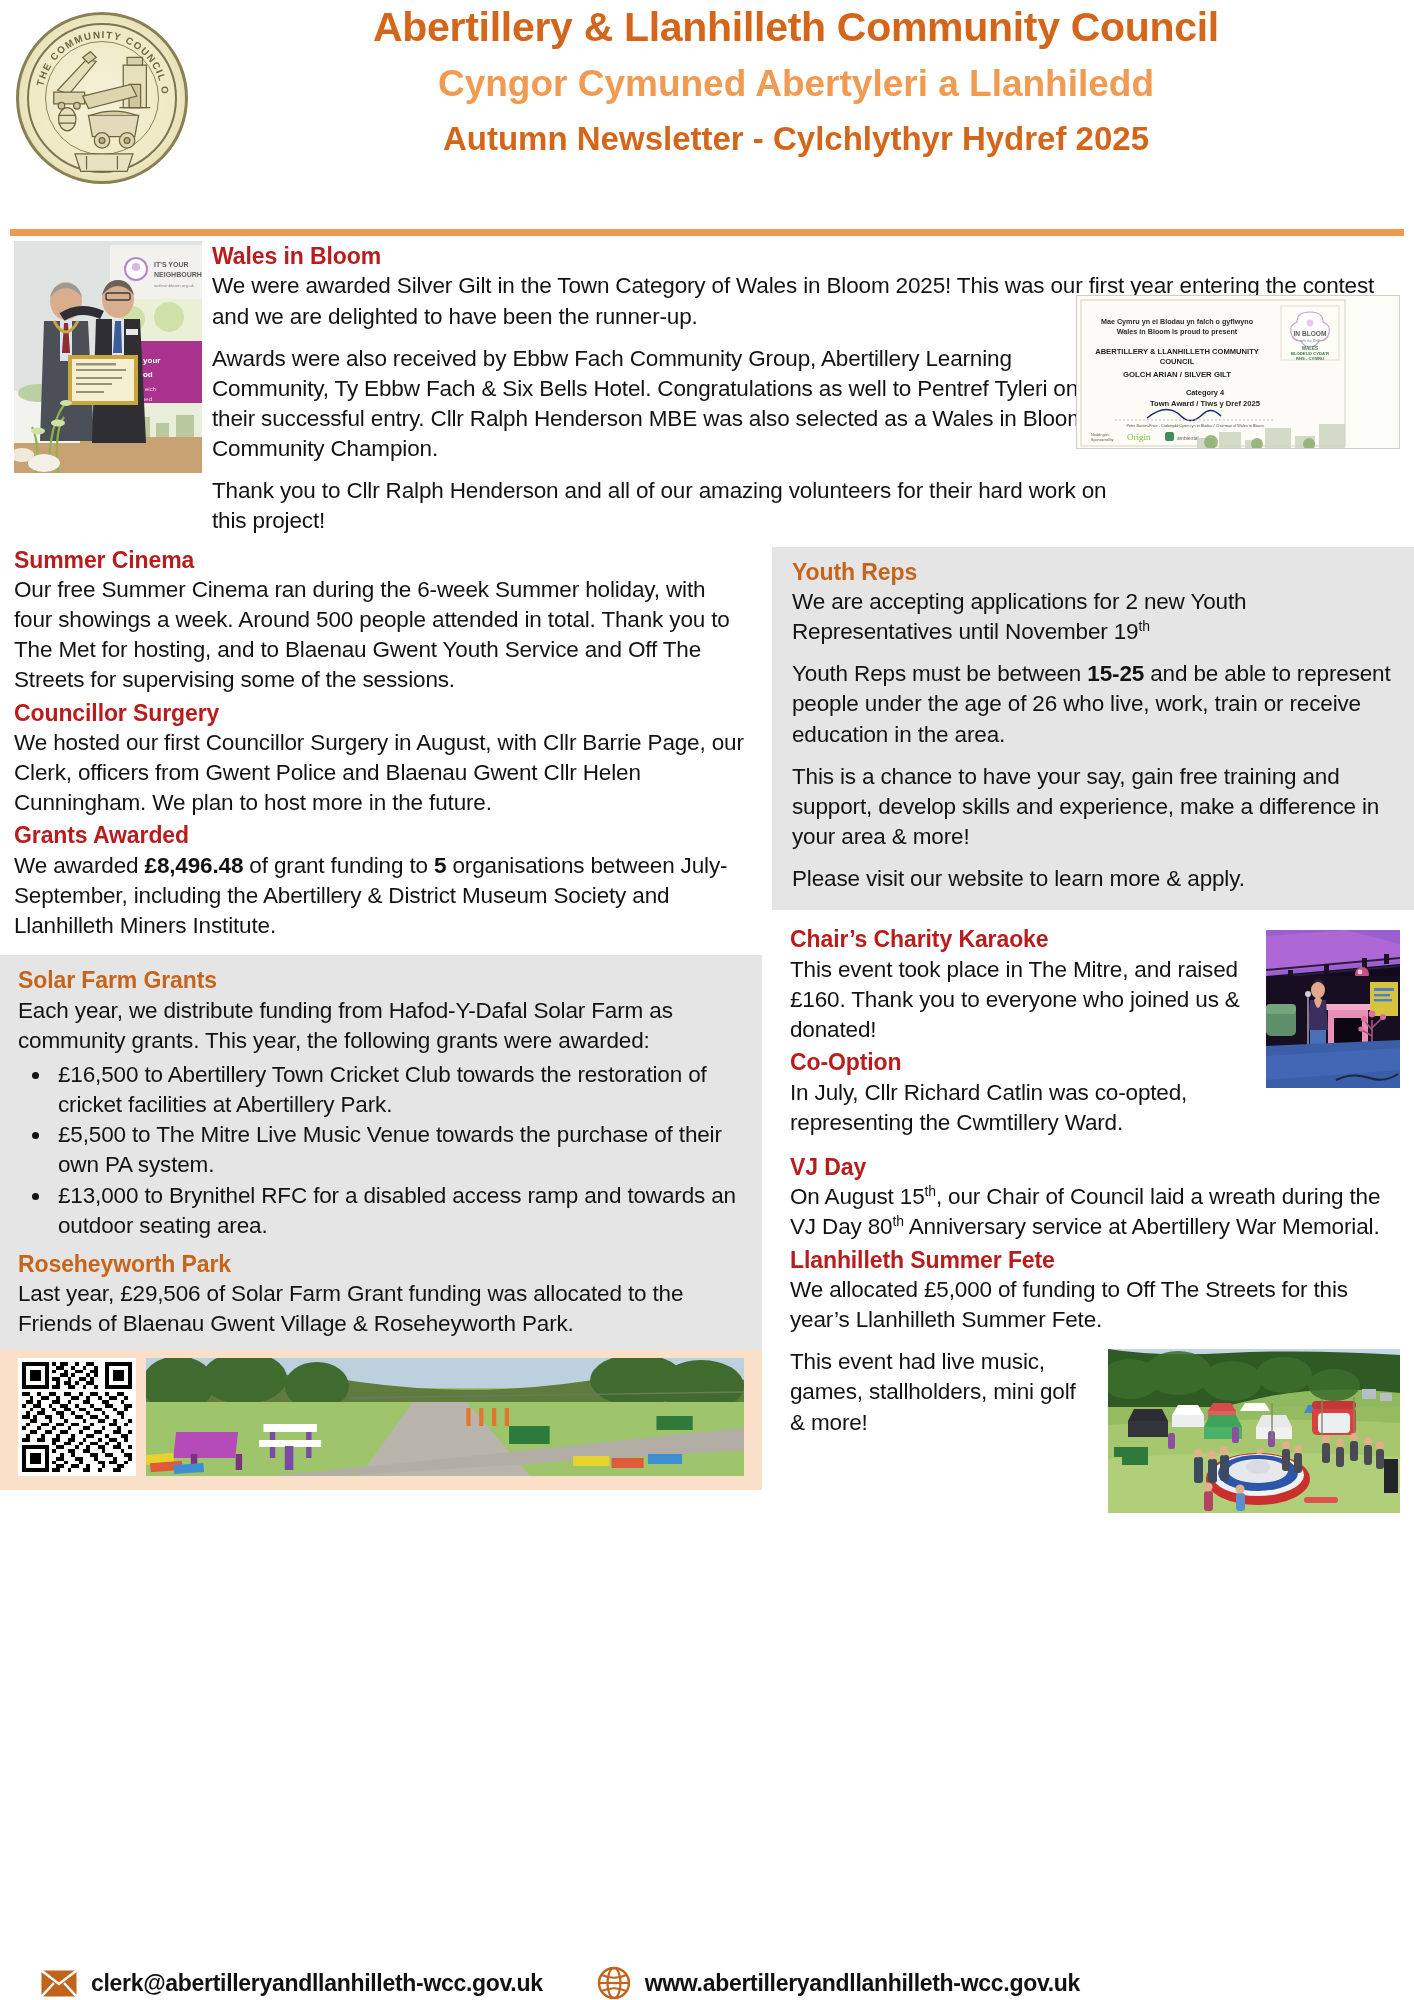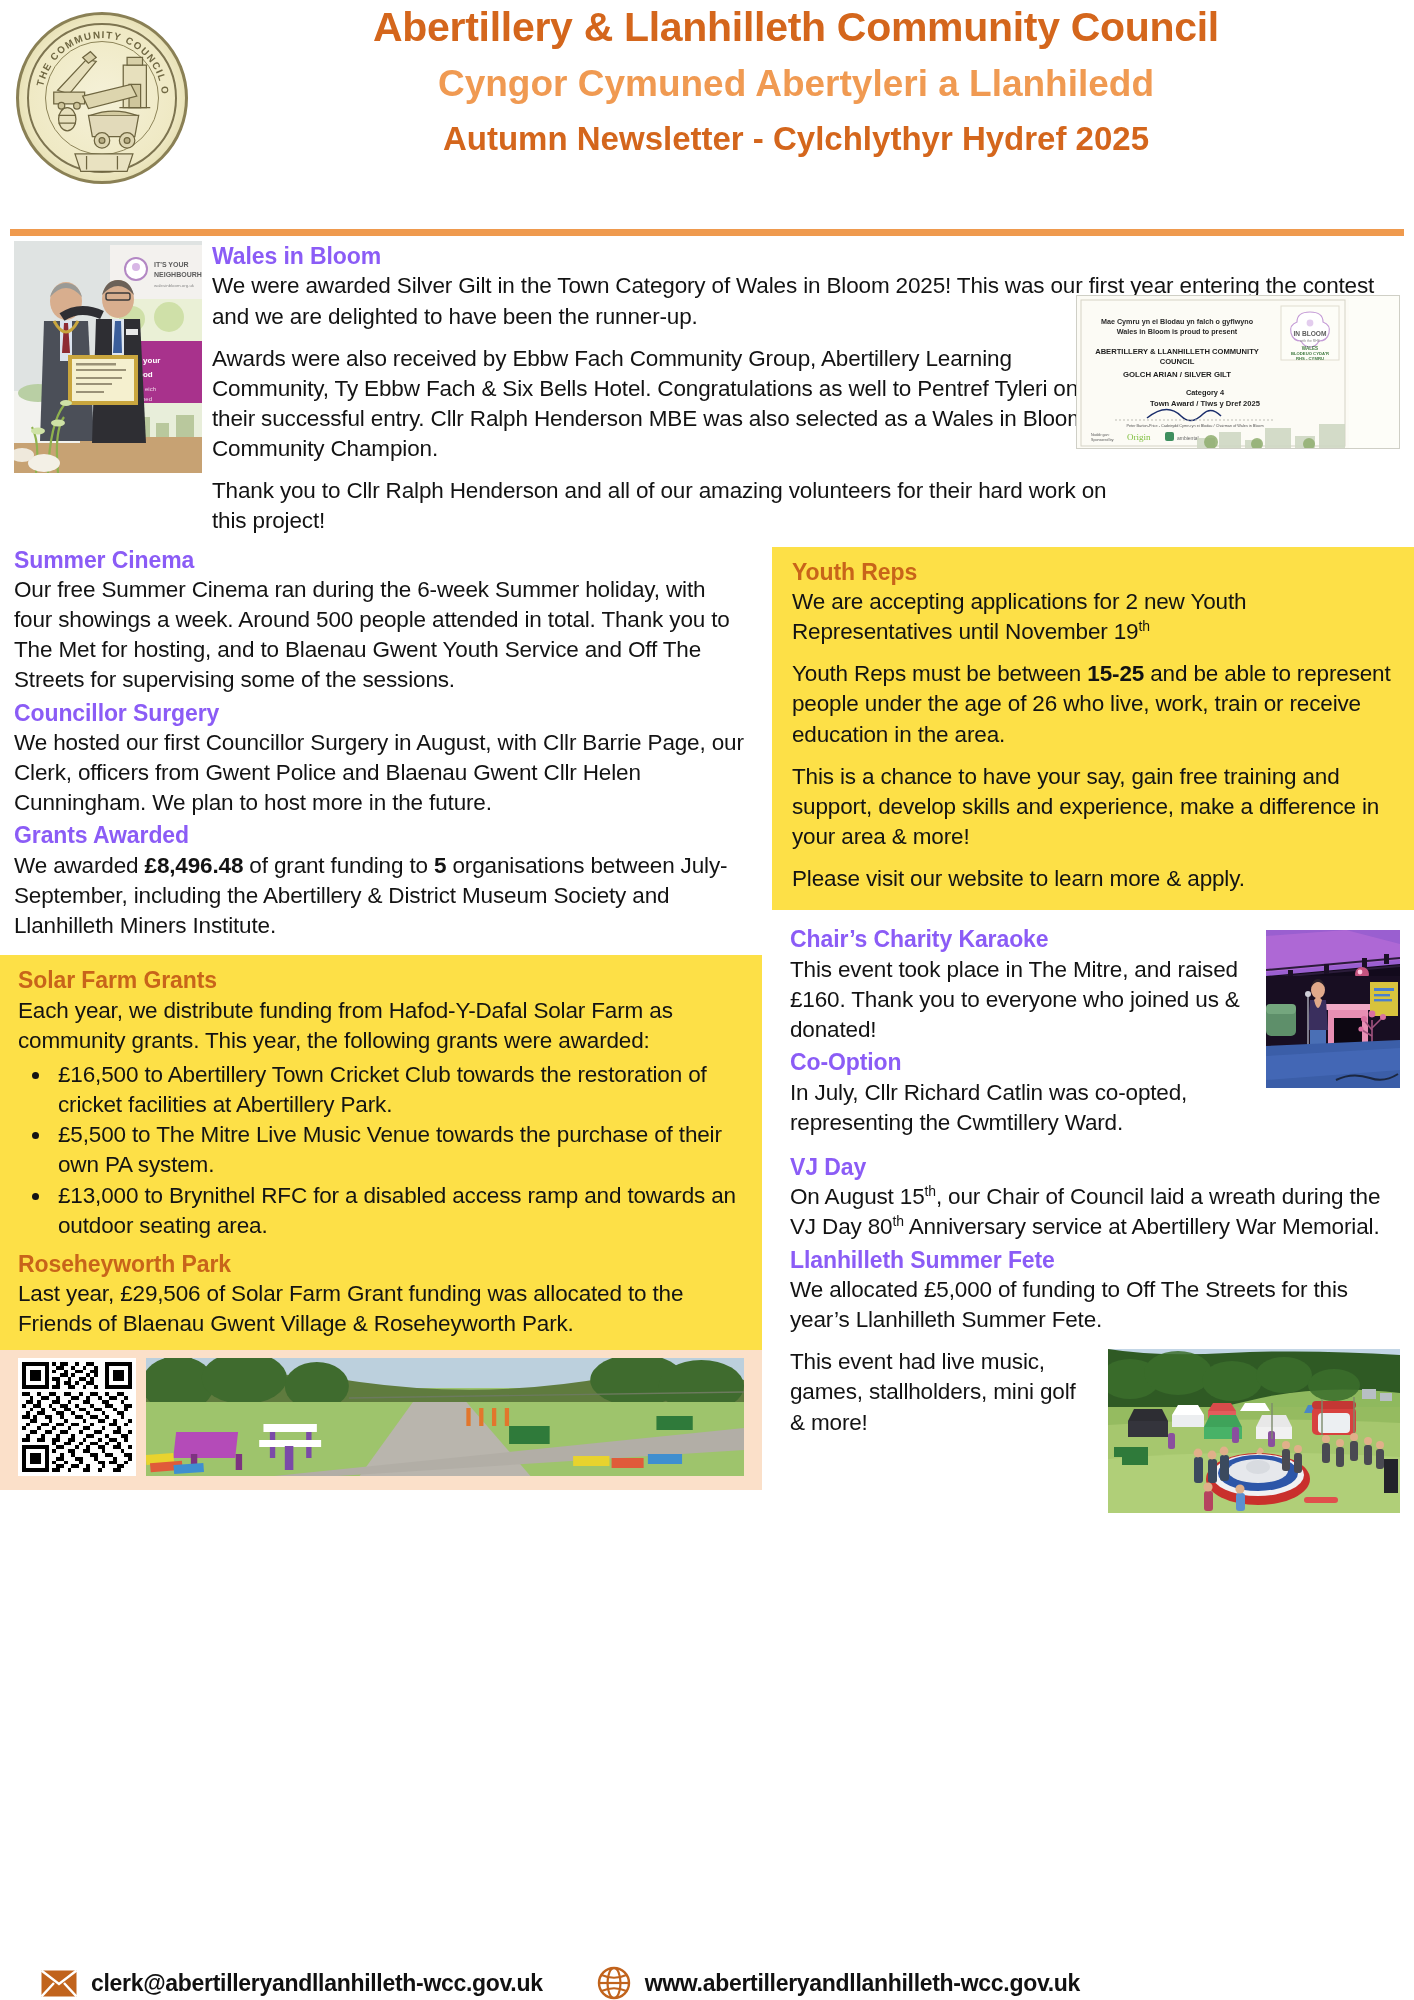--- a/index.html
+++ b/index.html
@@ -78,21 +78,21 @@
     background: #ef9a4e;
   }
 
   
   .content {
     position: absolute;
     top: 237px; left: 0;
     width: 1414px;
   }
   h3.sec {
-    color: #8b5cf6;
+    color: #b91c1c;
     font-size: 23px;
     font-weight: bold;
     margin: 0 0 2px 0;
     line-height: 1.15;
     letter-spacing: -0.1px;
   }
   p.body {
     font-size: 22.5px;
     line-height: 1.34;
     color: #131313;
@@ -138,21 +138,21 @@
     position: absolute;
     left: 0; top: 0; width: 762px;
   }
   .colR {
     position: absolute;
     left: 772px; top: 0; width: 642px;
   }
   .pad { padding-left: 14px; padding-right: 14px; }
 
   .peach {
-    background: #fde047;
+    background: #e5e5e5;
     padding: 12px 18px 14px 18px;
   }
   .peach h3.sec { color: #c8641a; }
 
   ul.grants {
     margin: 0 0 8px 0;
     padding-left: 34px;
     font-size: 22.5px;
     line-height: 1.34;
     color: #131313;

